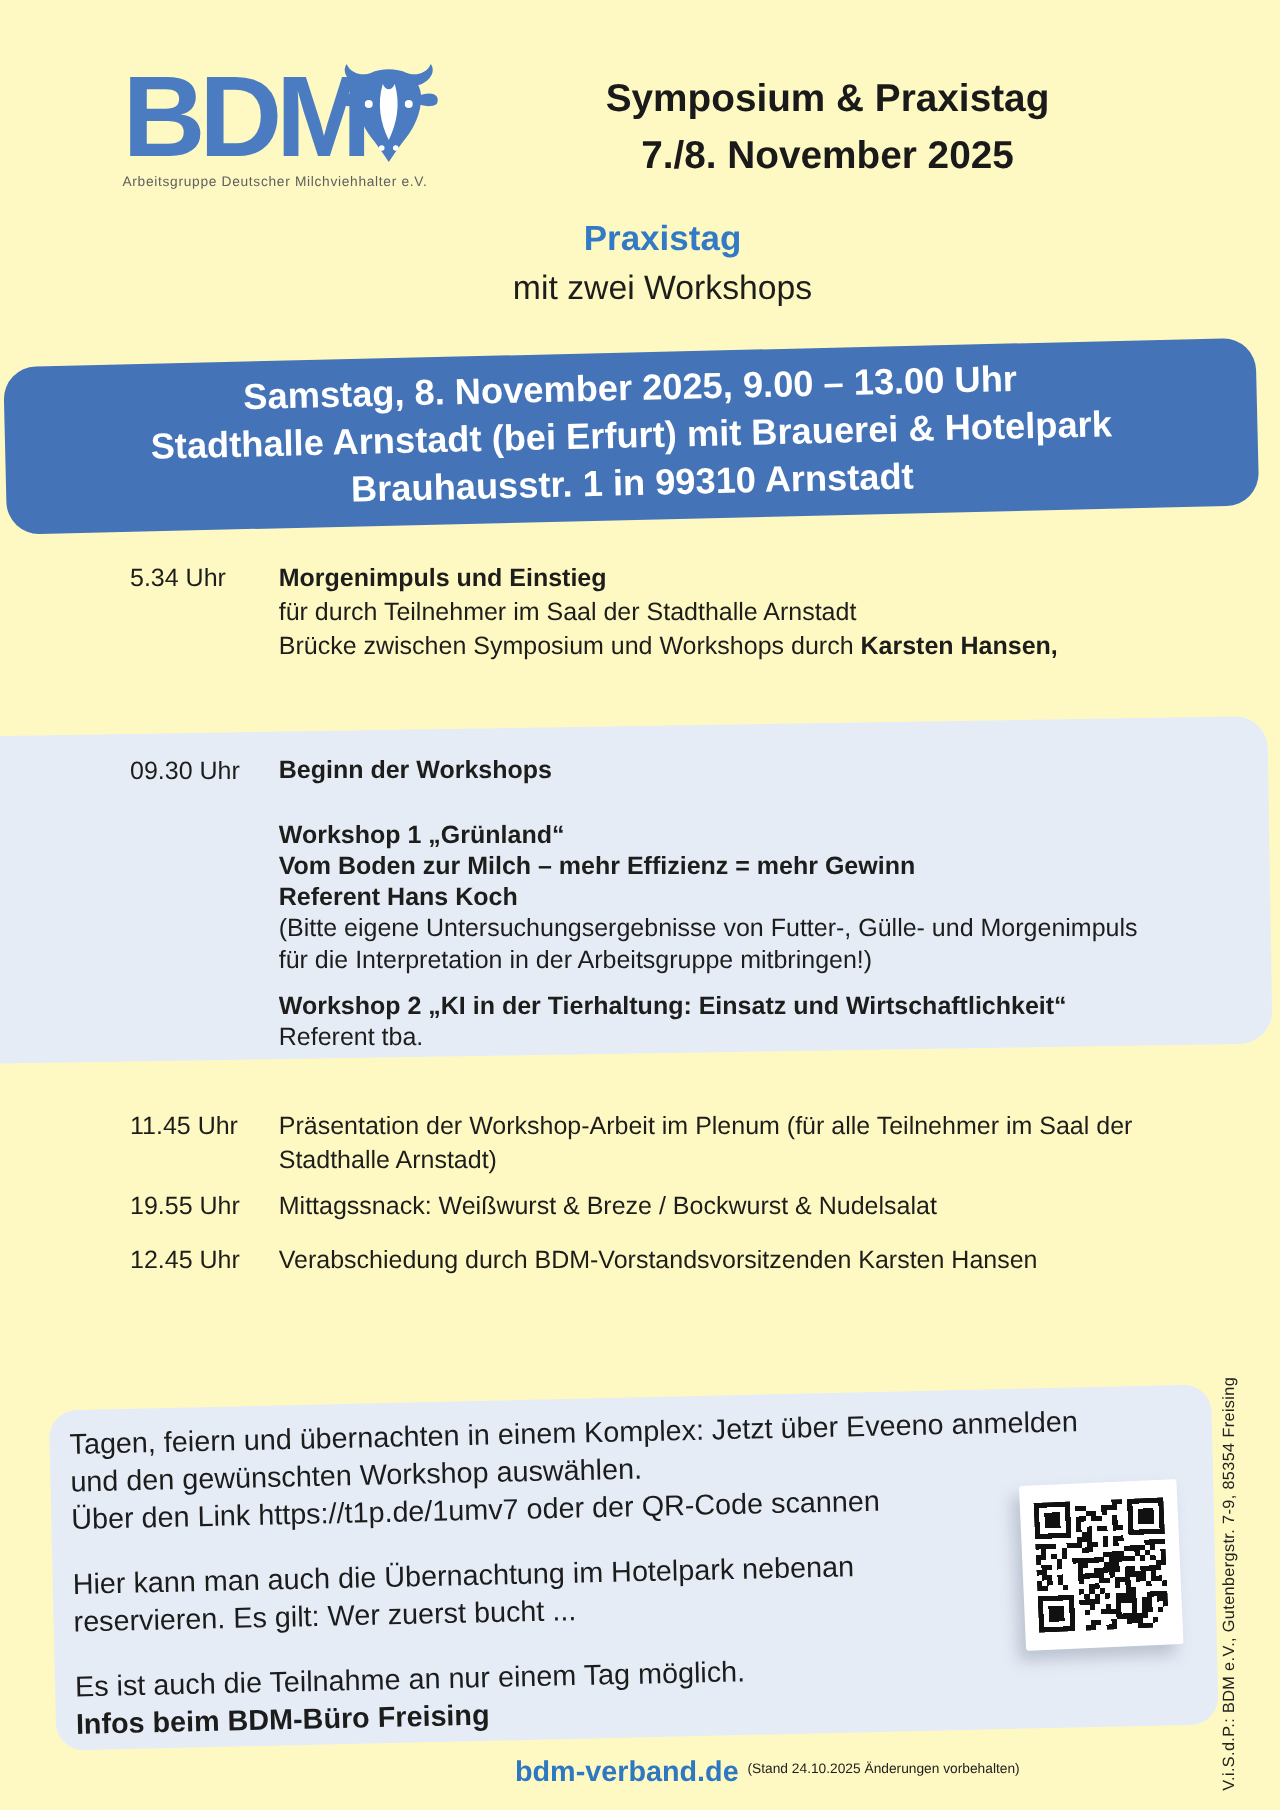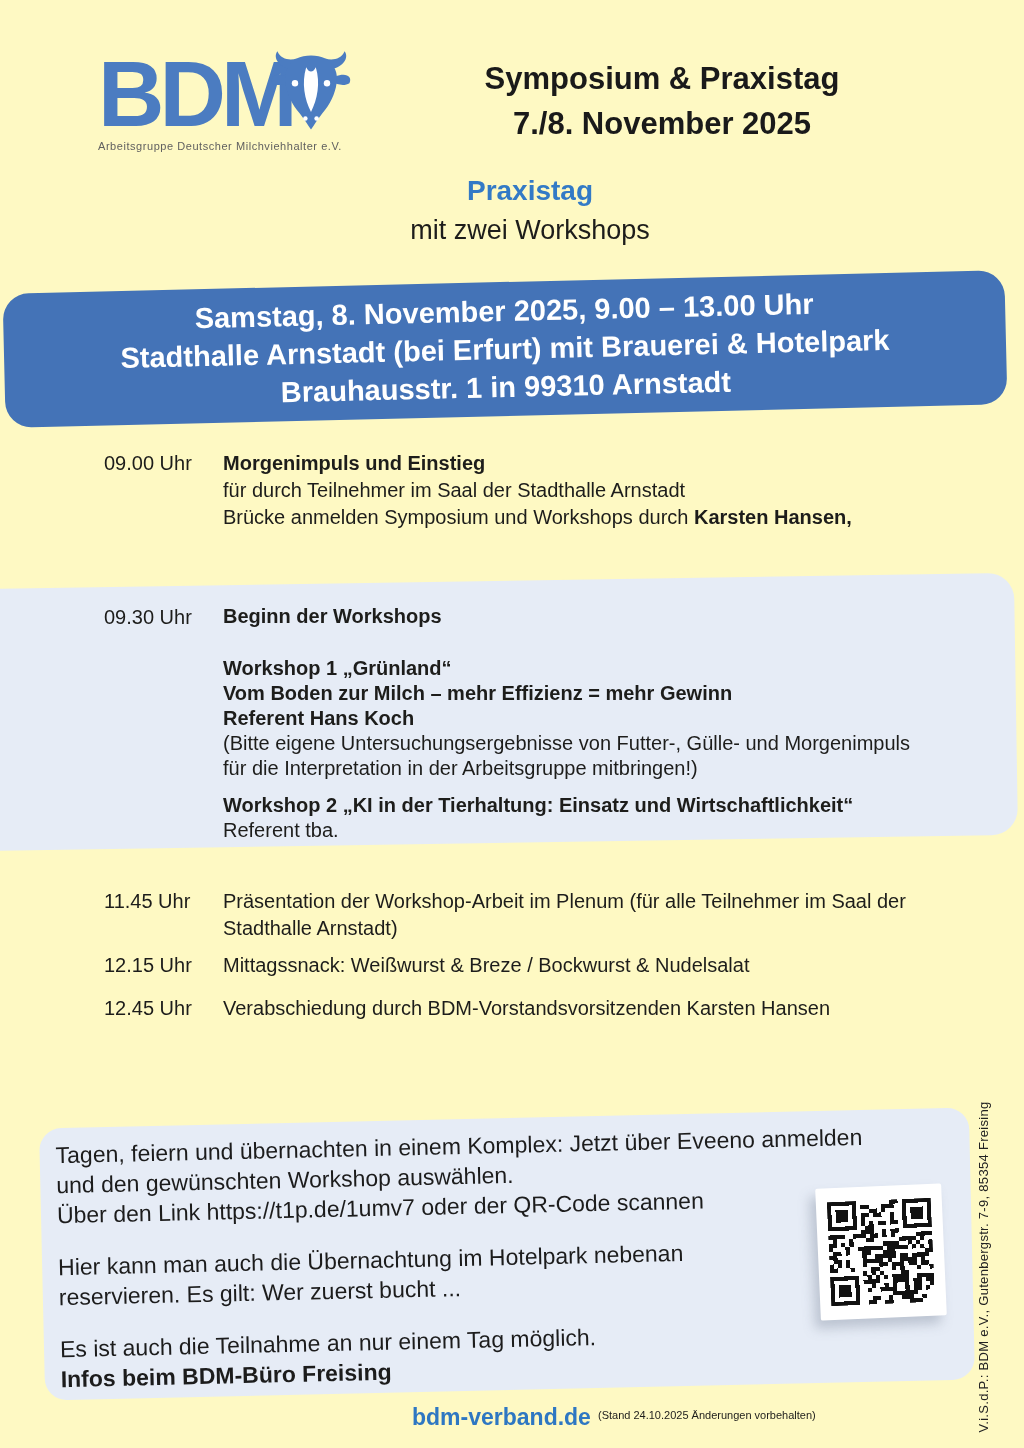--- a/index.html
+++ b/index.html
@@ -95,25 +95,25 @@
     <div class="subtitle-rest">mit zwei Workshops</div>
   </div>
 
   <div class="banner">
     <div>Samstag, 8. November 2025, 9.00 – 13.00 Uhr</div>
     <div>Stadthalle Arnstadt (bei Erfurt) mit Brauerei &amp; Hotelpark</div>
     <div>Brauhausstr. 1 in 99310 Arnstadt</div>
   </div>
 
   <div class="row" style="top:450px;">
-    <div class="time">09.00 Uhr</div>
+    <div class="time">5.34 Uhr</div>
     <div class="content">
       <div class="b">Morgenimpuls und Einstieg</div>
       <div>für durch Teilnehmer im Saal der Stadthalle Arnstadt</div>
-      <div><span>Brücke anmelden Symposium und Workshops durch </span><span class="b">Karsten Hansen,</span></div>
+      <div><span>Brücke zwischen Symposium und Workshops durch </span><span class="b">Karsten Hansen,</span></div>
     </div>
   </div>
 
   <div class="lightblock"></div>
 
   <div class="row" style="top:604px;">
     <div class="time">09.30 Uhr</div>
     <div class="content c2">
       <div class="b">Beginn der Workshops</div>
       <div class="sp27"></div>
@@ -130,21 +130,21 @@
 
   <div class="row" style="top:888px;">
     <div class="time">11.45 Uhr</div>
     <div class="content">
       <div>Präsentation der Workshop-Arbeit im Plenum (für alle Teilnehmer im Saal der</div>
       <div>Stadthalle Arnstadt)</div>
     </div>
   </div>
 
   <div class="row" style="top:952px;">
-    <div class="time">12.15 Uhr</div>
+    <div class="time">19.55 Uhr</div>
     <div class="content">
       <div>Mittagssnack: Weißwurst &amp; Breze / Bockwurst &amp; Nudelsalat</div>
     </div>
   </div>
 
   <div class="row" style="top:995px;">
     <div class="time">12.45 Uhr</div>
     <div class="content">
       <div>Verabschiedung durch BDM-Vorstandsvorsitzenden Karsten Hansen</div>
     </div>

